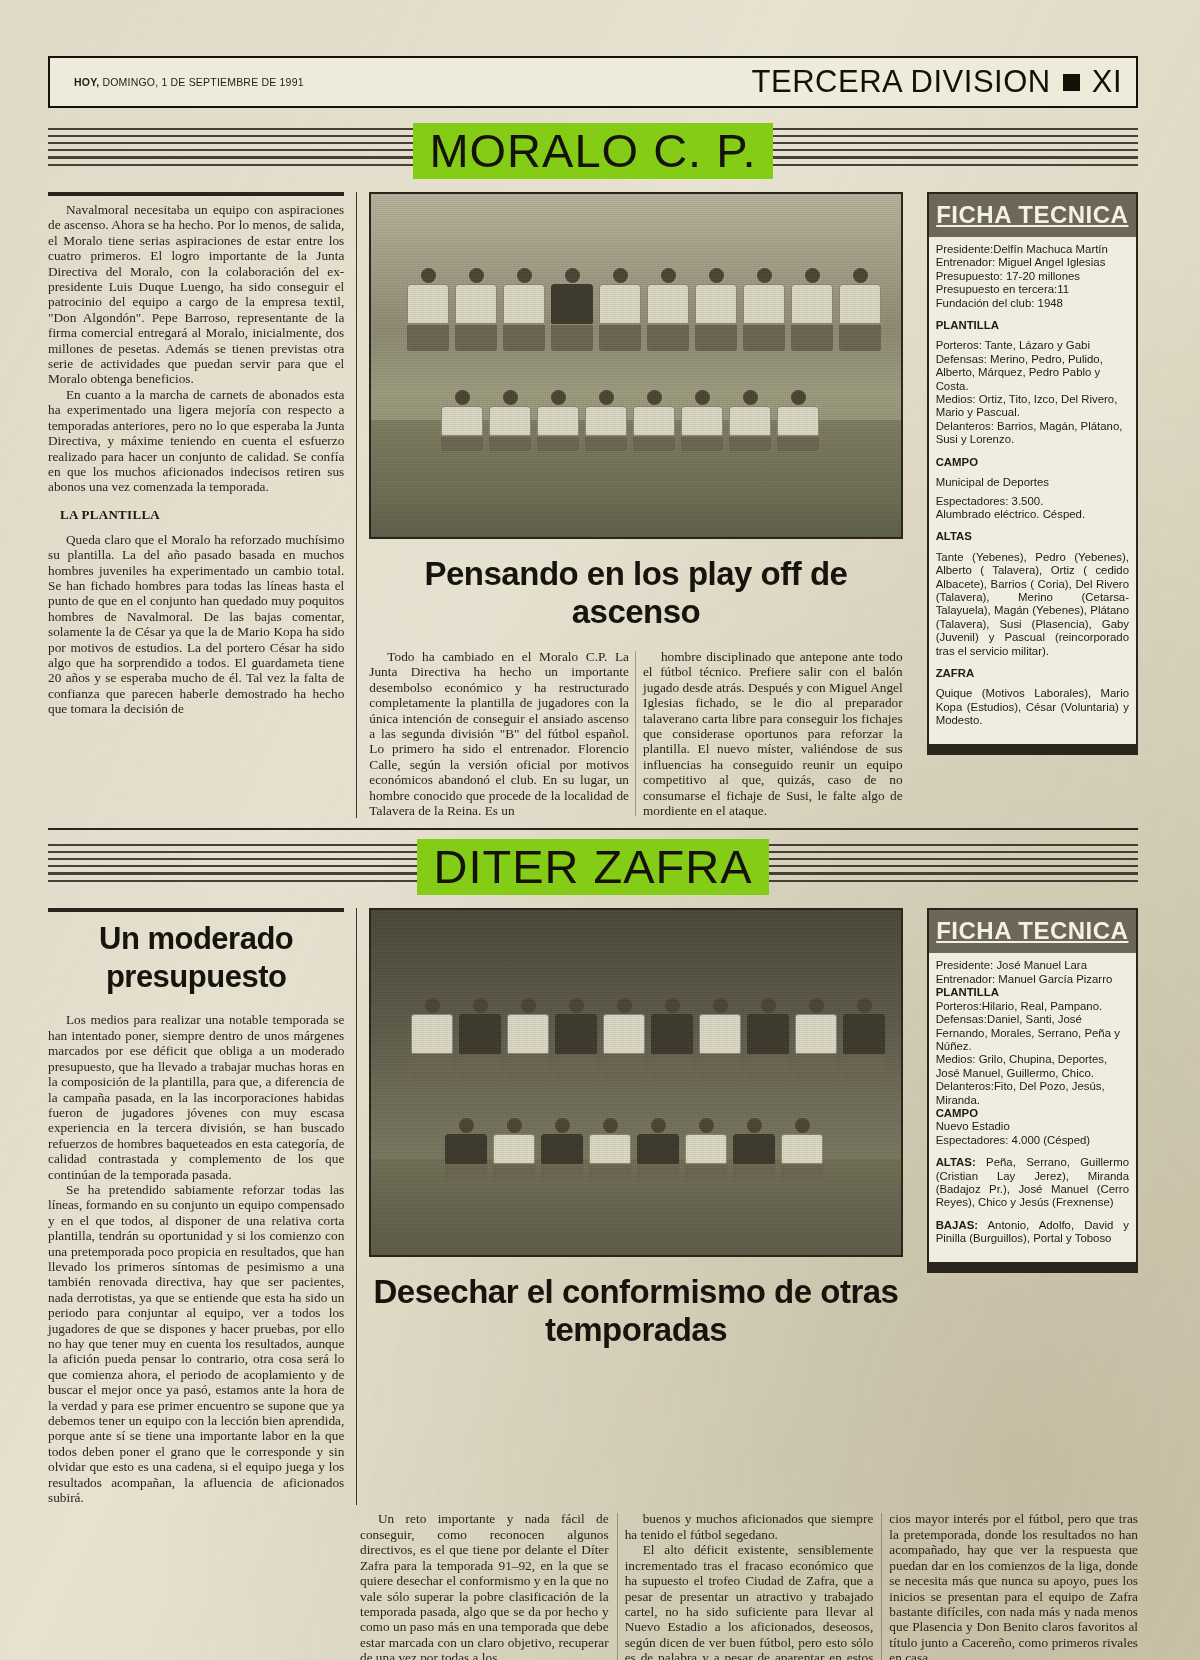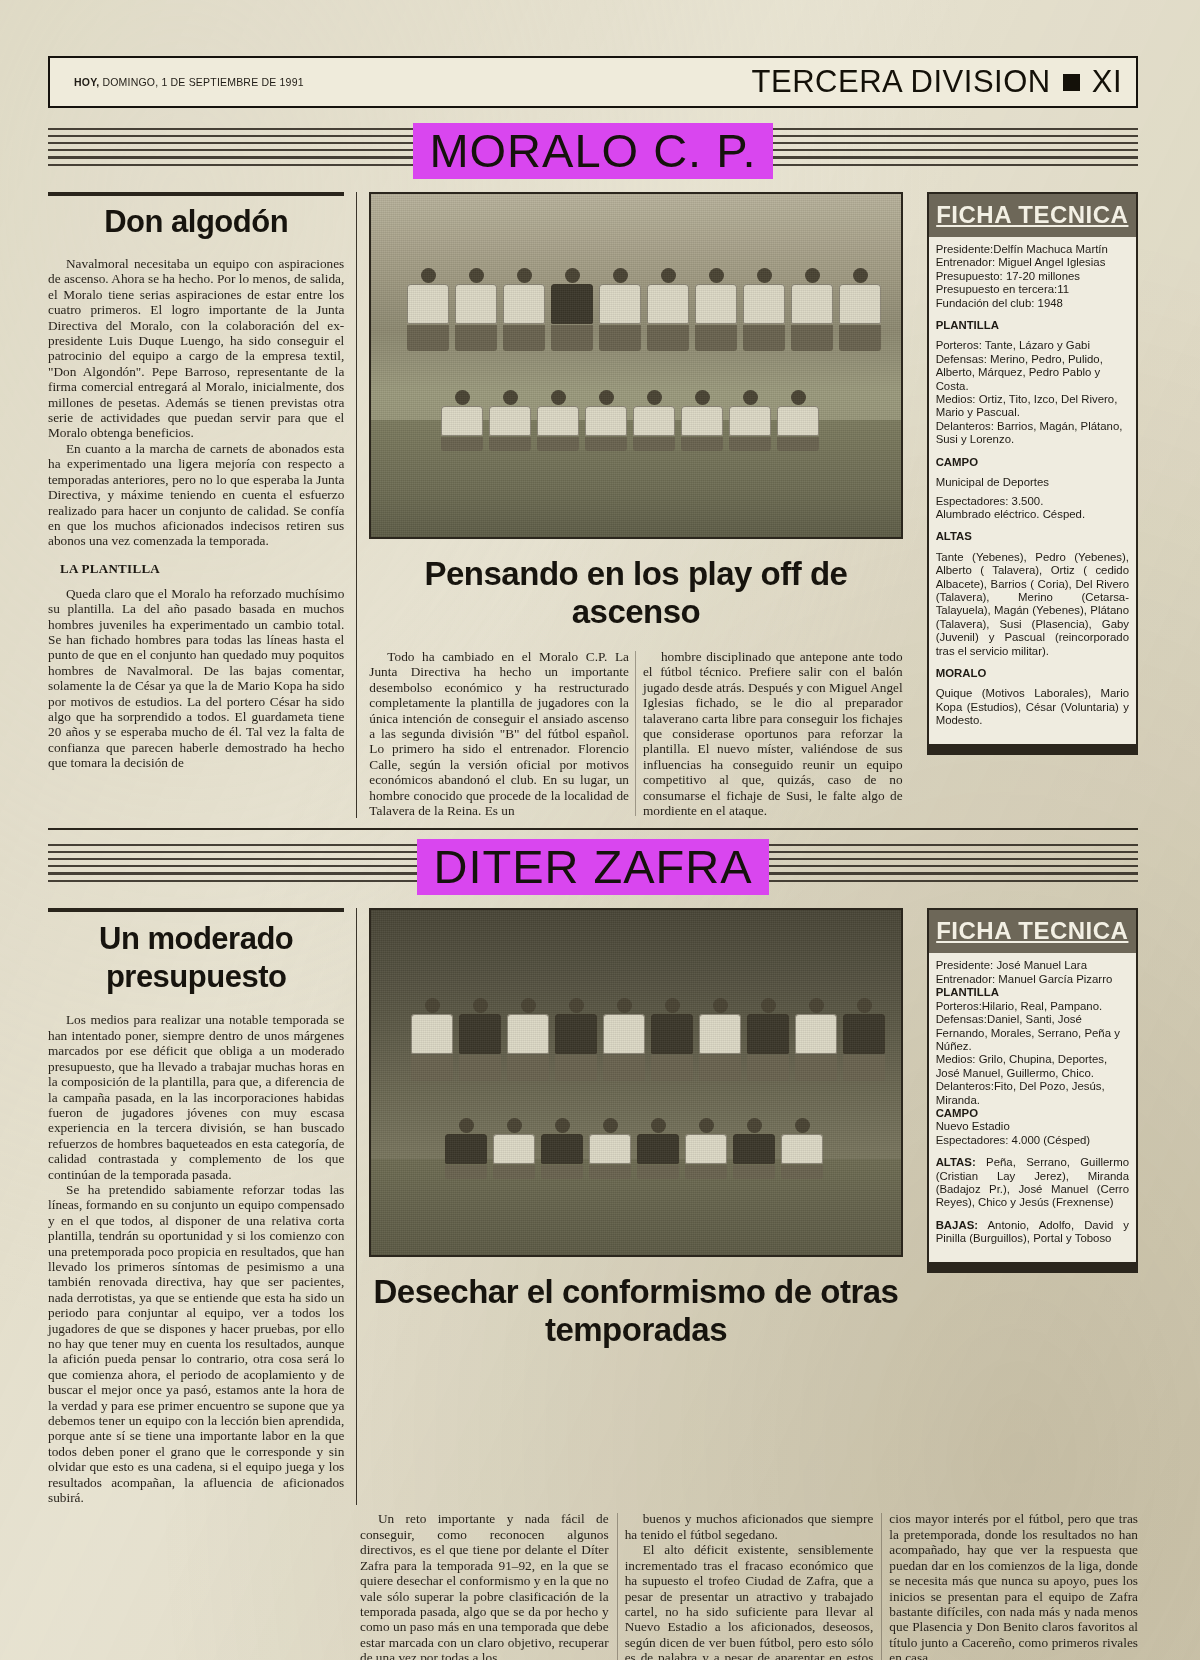--- a/index.html
+++ b/index.html
@@ -27,21 +27,21 @@
   .mh-left b{font-weight:700;}
   .mh-right{font-family:"Liberation Sans",sans-serif;font-weight:400;font-size:31px;
     letter-spacing:.5px;color:#141109;display:flex;align-items:center;gap:12px;}
   .sq{display:inline-block;width:17px;height:17px;background:#141109;}
 
   
   .banner{position:relative;height:62px;margin-top:12px;display:flex;align-items:center;justify-content:center;}
   .banner .rules{position:absolute;left:0;right:0;top:8px;height:44px;}
   .banner .rules i{display:block;height:2px;background:#2a251c;margin-bottom:5px;opacity:.85;}
   .banner .rules i:nth-child(5){height:3px;}
-  .banner h1{position:relative;z-index:2;margin:0;padding:0 16px;background:#d946ef;
+  .banner h1{position:relative;z-index:2;margin:0;padding:0 16px;background:#84cc16;
     font-family:"Liberation Sans",sans-serif;font-weight:400;font-size:47px;letter-spacing:1px;color:#15120c;line-height:56px;}
 
   
   .block{display:flex;gap:0;margin-top:10px;}
   .col-left{width:300px;padding-right:12px;border-right:1px solid #3a342a;}
   .col-mid{width:540px;padding:0 12px;}
   .col-right{width:214px;padding-left:12px;}
 
   .hl{font-family:"Liberation Sans",sans-serif;font-weight:700;font-size:33px;line-height:38px;
     color:#17140e;margin:10px 0 14px;text-align:center;letter-spacing:-.5px;}
@@ -121,21 +121,20 @@
         <i></i>
         <i></i>
       </div>
     <h1>MORALO C. P.</h1>
   </div>
 
   <div class="block" style="align-items:stretch;">
 
     <div class="col-left">
       <div class="rule-top"></div>
-      <div class="hl" style="font-size:31px;line-height:36px;margin:8px 0 16px;">Don algodón</div>
       <p class="body">Navalmoral necesitaba un equipo con aspiraciones de ascenso. Ahora se ha hecho. Por lo menos, de salida, el Moralo tiene serias aspiraciones de estar entre los cuatro primeros. El logro importante de la Junta Directiva del Moralo, con la colaboración del ex-presidente Luis Duque Luengo, ha sido conseguir el patrocinio del equipo a cargo de la empresa textil, "Don Algondón". Pepe Barroso, representante de la firma comercial entregará al Moralo, inicialmente, dos millones de  pesetas. Además se tienen previstas otra serie de actividades que puedan servir para que el Moralo obtenga beneficios.</p>
       <p class="body">En cuanto a la marcha de carnets de abonados esta ha experimentado una ligera mejoría con respecto a temporadas anteriores, pero no lo que esperaba la Junta Directiva, y máxime teniendo en cuenta el esfuerzo realizado para hacer un conjunto de calidad. Se confía en que los muchos aficionados indecisos retiren sus abonos una vez comenzada la temporada.</p>
       <div class="subhead">LA PLANTILLA</div>
       <p class="body">Queda claro que el Moralo ha reforzado muchísimo su plantilla. La del año pasado basada en muchos hombres juveniles ha experimentado un cambio total. Se han fichado hombres para todas las líneas hasta el punto de que en el conjunto han quedado muy poquitos hombres de Navalmoral. De las bajas comentar, solamente la de César ya que la de Mario Kopa ha sido por motivos de estudios. La del portero César ha sido algo que ha sorprendido a todos. El guardameta tiene  20 años y se esperaba mucho de él. Tal vez la falta de confianza que parecen haberle demostrado ha hecho que tomara la decisión de</p>
     </div>
 
     <div class="col-mid">
       <div class="photo" style="height:343px;">
         <div class="sky"></div>
         <div class="grass"></div>
@@ -264,21 +263,21 @@
           <span class="ln">Defensas: Merino, Pedro, Pulido, Alberto, Márquez, Pedro Pablo y Costa.</span>
           <span class="ln">Medios: Ortiz, Tito, Izco, Del Rivero, Mario y Pascual.</span>
           <span class="ln">Delanteros: Barrios, Magán, Plátano, Susi y Lorenzo.</span>
           <span class="sec">CAMPO</span>
           <span class="ln">Municipal de Deportes</span>
           <div class="gap-sm"></div>
           <span class="ln">Espectadores: 3.500.</span>
           <span class="ln">Alumbrado eléctrico. Césped.</span>
           <span class="sec">ALTAS</span>
           <span class="ln" style="display:block;text-align:justify;">Tante  (Yebenes), Pedro  (Yebenes), Alberto ( Talavera), Ortiz  ( cedido Albacete), Barrios ( Coria), Del Rivero (Talavera), Merino (Cetarsa-Talayuela), Magán  (Yebenes), Plátano (Talavera), Susi (Plasencia), Gaby (Juvenil) y Pascual (reincorporado tras el servicio militar).</span>
-          <span class="sec">MORALO</span>
+          <span class="sec">ZAFRA</span>
           <span class="ln" style="display:block;text-align:justify;">Quique (Motivos Laborales), Mario Kopa (Estudios), César (Voluntaria) y Modesto.</span>
         </div>
         <div class="ficha-foot"></div>
       </div>
     </div>
   </div>
 
   <div class="divider" style="margin-top:10px;"></div>
 
   <div class="banner" style="margin-top:6px;">

